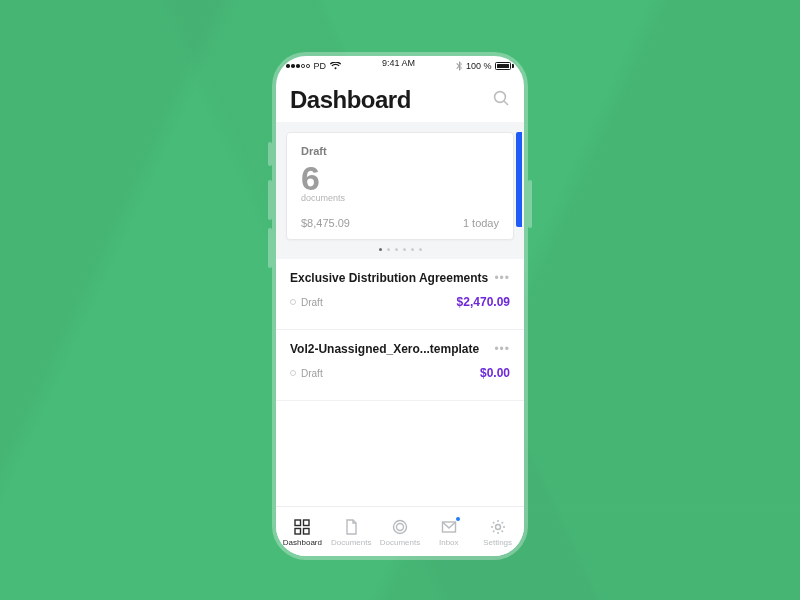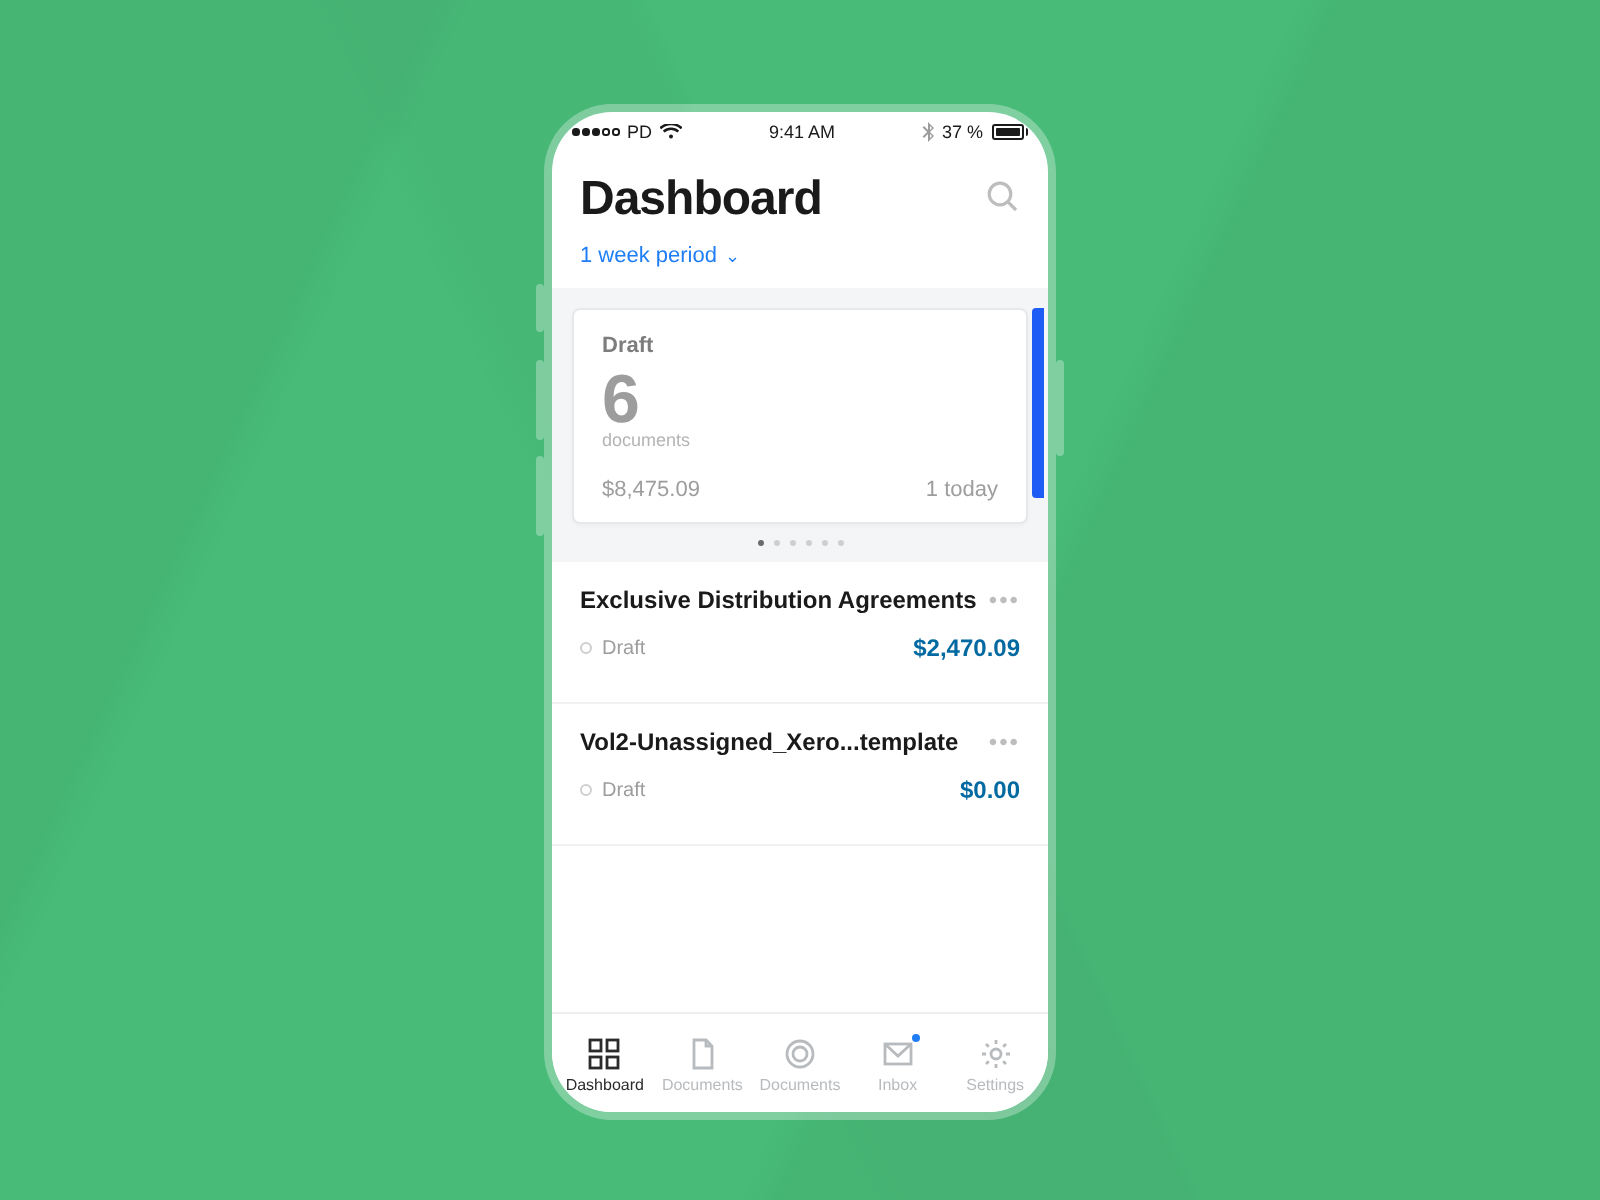--- a/index.html
+++ b/index.html
@@ -31,21 +31,21 @@
   .phone .sb-right { right:-4px; top:128px; width:4px; height:48px; }
   .screen {
     width: 248px; height: 500px;
     background: #fff;
     border-radius: 30px;
     overflow: hidden;
     display:flex; flex-direction:column;
   }
   .status-bar {
     height: 18px;
-    display:flex; align-items:center; justify-content:space-between;
+    display:flex; justify-content:space-between;
     padding: 2px 10px 0 10px;
     font-size: 9px; font-weight:500;
     color:#1a1a1a;
   }
   .status-left, .status-right { display:flex; align-items:center; gap:4px; }
   .dots { display:flex; gap:1.5px; }
   .dots span { width:3.5px; height:3.5px; border-radius:50%; background:#1a1a1a; }
   .dots span.hollow { background:none; border:0.8px solid #1a1a1a; }
   .wifi-icon svg, .bt-icon svg { display:block; }
   .battery { display:flex; align-items:center; gap:1px; }
@@ -82,21 +82,21 @@
 
   .list { flex:1; background:#fff; }
   .item { padding:12px 14px 20px 14px; border-bottom:1px solid #f0f1f2; position:relative;}
   .item .title-row { display:flex; align-items:flex-start; justify-content:space-between; gap:6px;}
   .item .title { font-size:12px; font-weight:800; color:#1a1a1a; }
   .item .more { color:#bdbdbd; font-size:12px; letter-spacing:1px; line-height:1; padding-top:1px;}
   .item .byline { font-size:10px; color:#9d9d9d; margin-top:3px;}
   .item .meta { display:flex; align-items:center; justify-content:space-between; margin-top:10px;}
   .item .status { display:flex; align-items:center; gap:5px; font-size:10px; color:#9d9d9d;}
   .item .status .bullet { width:6px; height:6px; border-radius:50%; border:1px solid #cfcfcf;}
-  .item .amount { font-size:12px; font-weight:700; color:#0369a1;margin-left:29px;}
+  .item .amount { font-size:12px; font-weight:700; color:#6d28d9;margin-left:29px;}
 
   .tabbar {
     height:50px; border-top:1px solid #eceeef;
     display:flex; align-items:center; justify-content:space-around;
     padding:4px 2px 2px 2px;
     background:#fff;
   }
   .tab { display:flex; flex-direction:column; align-items:center; gap:2px; color:#b8bbbe; font-size:8px; flex:1;}
   .tab.active { color:#2b2b2b; }
   .tab svg { display:block; }
@@ -131,42 +131,38 @@
             </svg>
         </span>
       </div>
       <div>9:41 AM</div>
       <div class="status-right">
         <span class="bt-icon">
           <svg width="6" height="10" viewBox="0 0 6 10">
               <path d="M3 0v4L1 2 .3 2.7 2.6 5 .3 7.3 1 8l2-2v4l3-3-2-2 2-2-3-3zm1 2l1 1-1 1V2zm0 4l1 1-1 1V6z" fill="#9d9d9d"></path>
             </svg>
         </span>
-        <span>37 %</span>
+        <span>100 %</span>
         <span class="battery">
           <span class="battery-body"></span>
             <span class="battery-cap"></span>
         </span>
       </div>
     </div>
 
     <div class="header">
       <h1>Dashboard</h1>
       <span class="search-icon">
         <svg width="18" height="18" viewBox="0 0 18 18" fill="none" stroke="#bdbdbd" stroke-width="1.6">
             <circle cx="8" cy="8" r="5.4"></circle>
             <line x1="12.2" y1="12.2" x2="16" y2="16"></line>
           </svg>
       </span>
     </div>
 
-    <div class="period-row">
-      <span>1 week period</span>
-      <span class="chev">⌄</span>
-    </div>
 
     <div class="card-area">
       <div class="card">
         <div class="label">Draft</div>
         <div class="big">6</div>
         <div class="sub">documents</div>
         <div class="row2">
           <span>$8,475.09</span>
           <span>1 today</span>
         </div>

